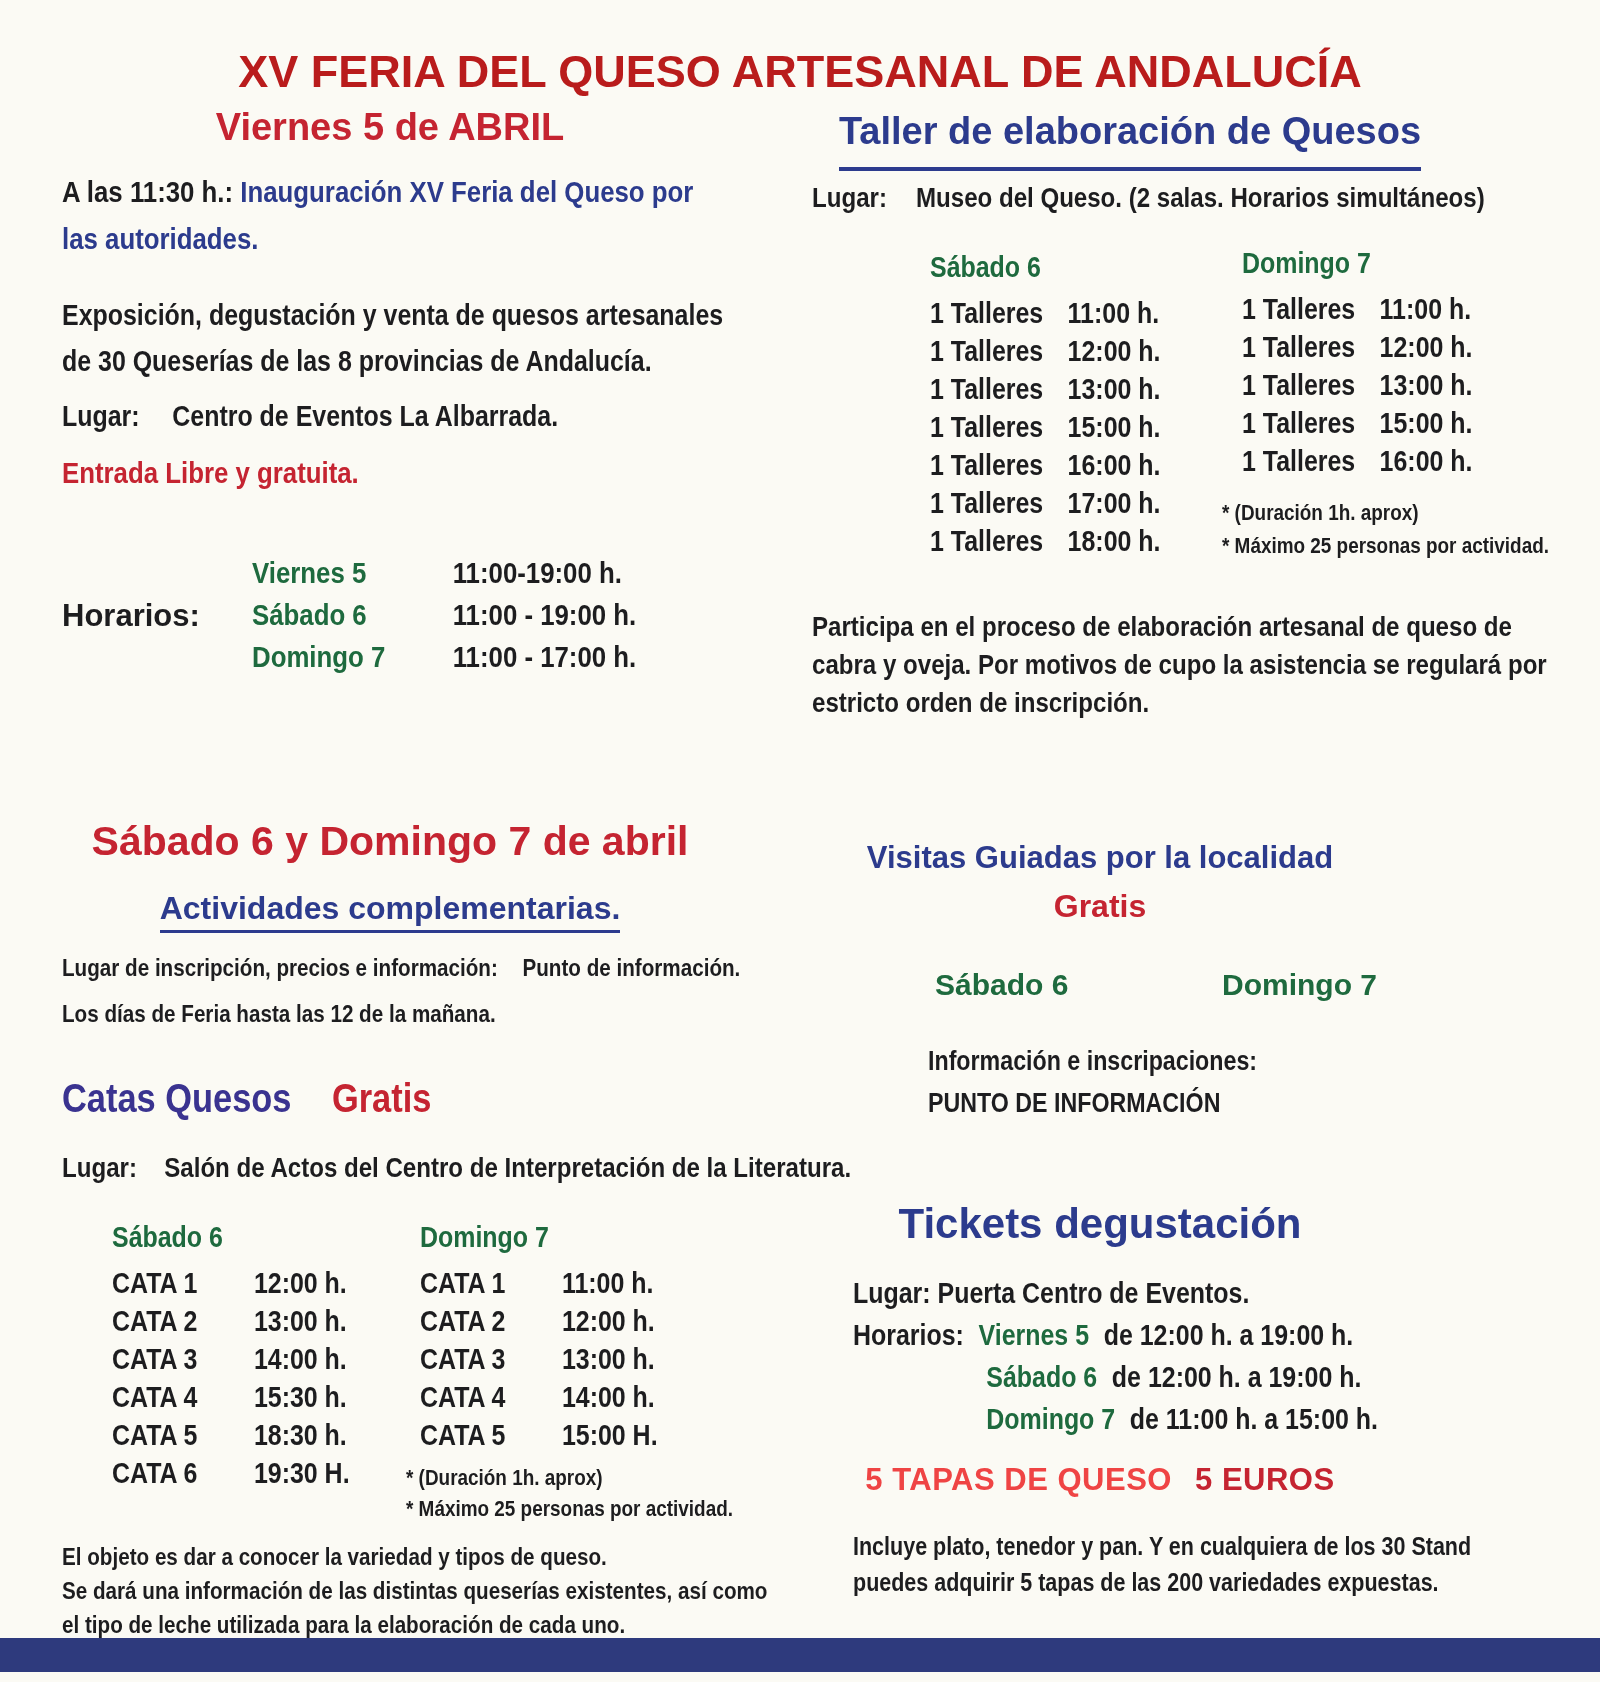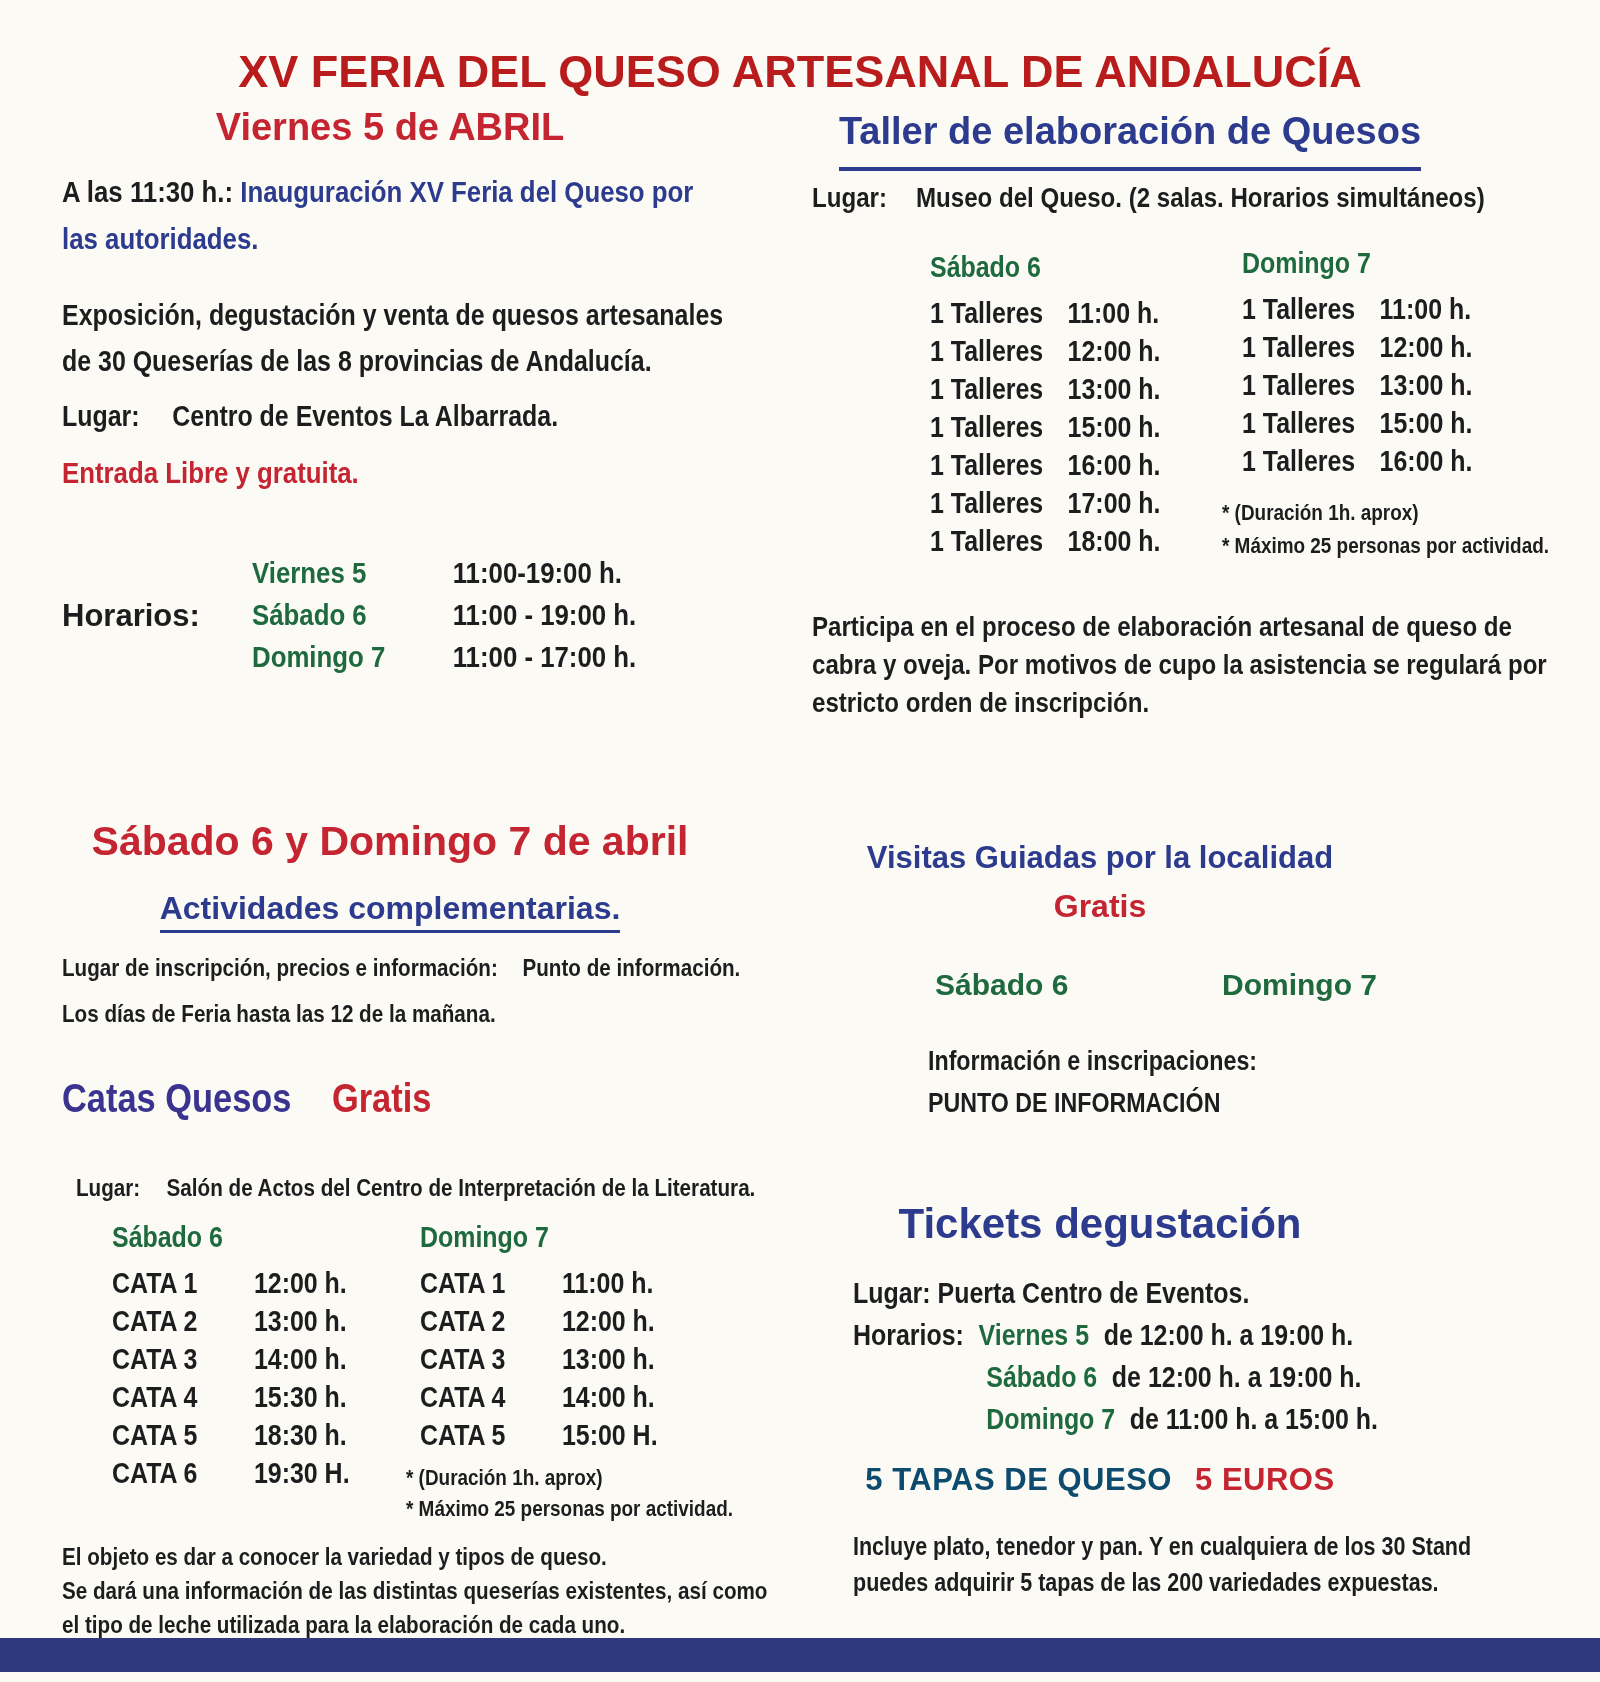--- a/index.html
+++ b/index.html
@@ -4,21 +4,21 @@
 <style>
   html,body{margin:0;padding:0;background:#fbfaf4;}
   .page{position:relative;width:1600px;height:1682px;background:#fbfaf4;overflow:hidden;
         font-family:"Liberation Sans","DejaVu Sans",sans-serif;font-weight:700;color:#1d1d1f;}
   .abs{position:absolute;}
   .sq{transform:scaleX(0.86);transform-origin:0 50%;white-space:nowrap;}
   .center{text-align:center;}
   .red{color:#c52431;}
   .blue{color:#2c3b8d;}
   .green{color:#1e6a3e;}
-  .bgreen{color:#0c4a6e;margin-top:46px;}
+  .bgreen{color:#ef4444;margin-top:46px;}
   .indigo{color:#3a3390;}
   .olive{color:#b91c1c;}
   .dark{color:#1d1d1f;}
   .ul{display:inline-block;border-bottom:4px solid currentColor;padding-bottom:14px;}
   .ul2{display:inline-block;border-bottom:3px solid currentColor;padding-bottom:3px;}
 
   .title{top:46px;left:0;width:1600px;font-size:45px;letter-spacing:0;}
   
   .viernes-h{top:106px;left:60px;width:660px;font-size:38px;}
   .inaug{top:168px;left:62px;font-size:30px;line-height:47px;}
@@ -30,21 +30,21 @@
   .hours{top:552px;left:252px;font-size:30px;}
   .hrow{height:42px;line-height:42px;}
   .hrow .day{display:inline-block;width:225px;}
   .weekend-h{top:818px;left:30px;width:720px;font-size:41px;}
   .activ-h{top:890px;left:30px;width:720px;font-size:32px;}
   .inscr{top:954px;left:62px;font-size:24px;}
   .inscr .val{margin-left:22px;}
   .feria{top:1000px;left:62px;font-size:24px;text-align:center;}
   .catas-h{top:1076px;left:62px;font-size:40px;}
   .catas-h .free{margin-left:36px;}
-  .venue2{top:1152px;left:76px;font-size:24px;margin-top:22px;}
+  .venue2{top:1152px;left:62px;font-size:28px;}
   .venue2 .val{margin-left:24px;}
   .cata-col-sat{top:1220px;left:112px;font-size:29px;}
   .cata-col-sun{top:1220px;left:420px;font-size:29px;}
   .col-head{line-height:34px;margin-bottom:10px;font-size:29px;}
   .crow{height:38px;line-height:38px;}
   .crow .lbl{display:inline-block;width:165px;}
   .notes{margin-top:8px;margin-left:-14px;font-size:22px;line-height:31px;}
   .closing{top:1540px;left:62px;font-size:24px;line-height:34px;}
   
   .taller-h{top:110px;left:810px;width:640px;font-size:38px;}

